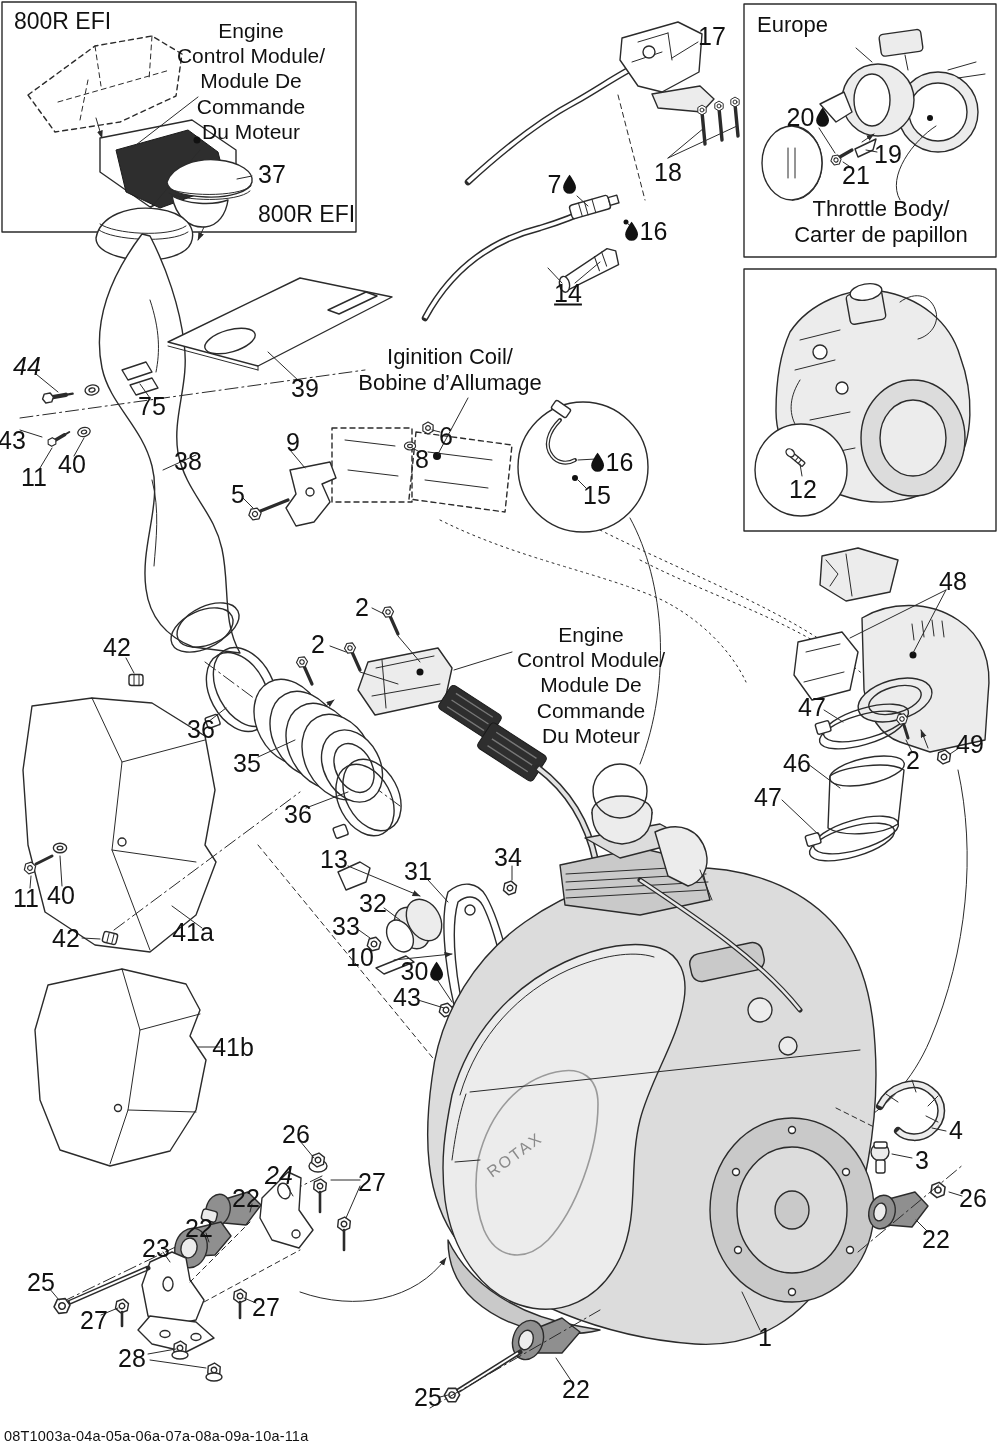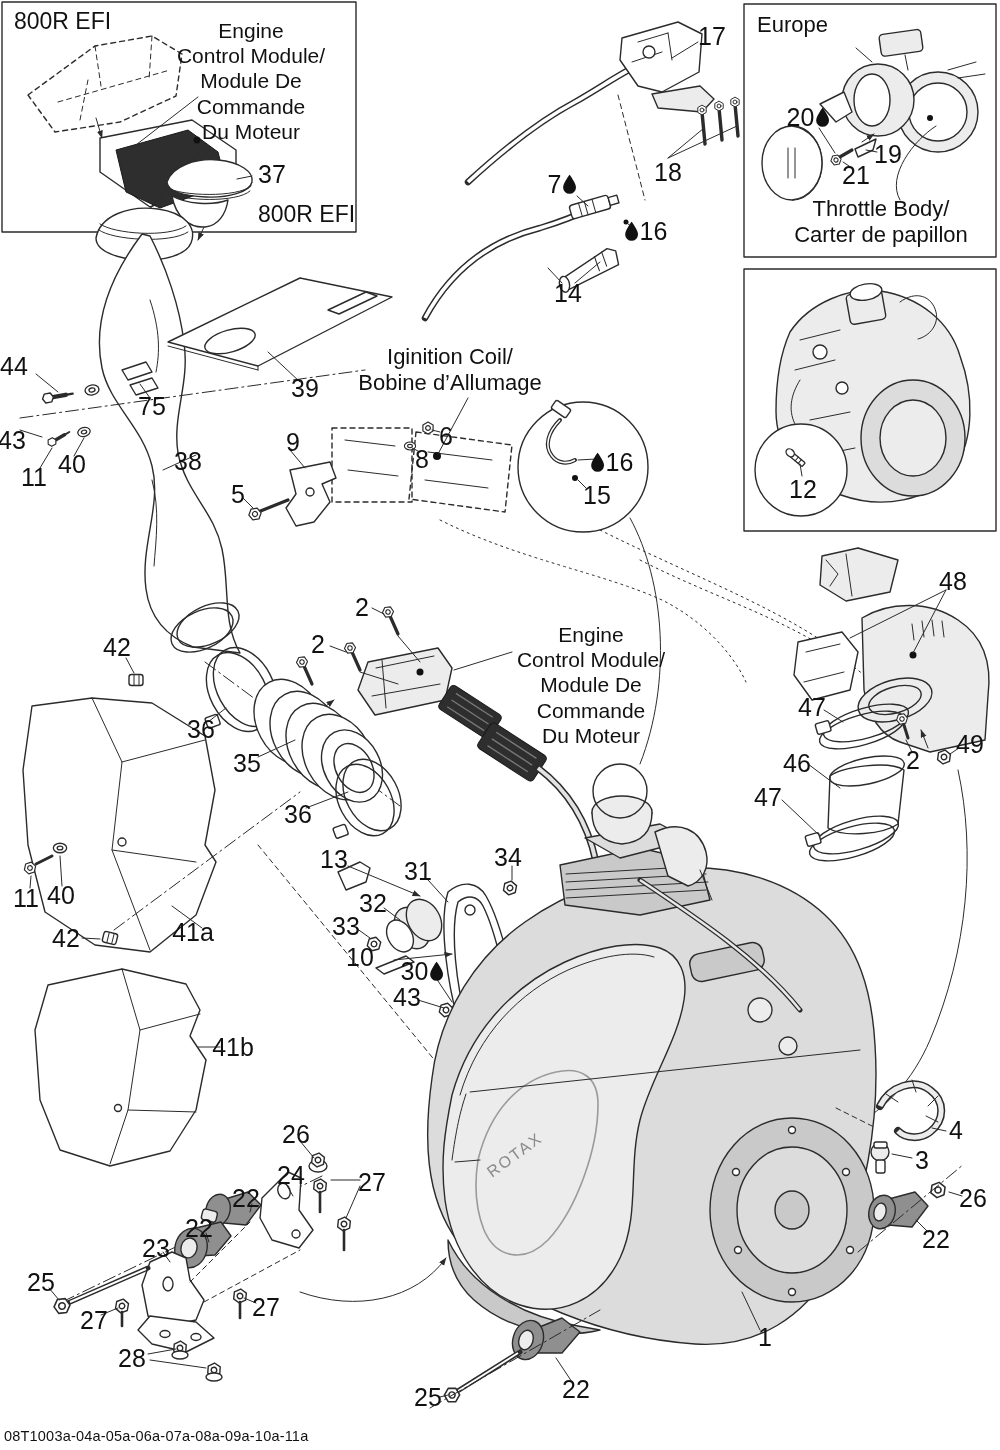--- a/index.html
+++ b/index.html
@@ -514,21 +514,21 @@
           </span>
         </span>
         <span class="callout" style="left: 646px; top: 231px;">
           <span class="drop">
             <svg viewBox="0 0 12 17" width="14" height="20">
               <path d="M6 0C6 0 .5 7.5 .5 11a5.5 5.5 0 0 0 11 0C11.5 7.5 6 0 6 0Z" fill="#111"></path>
             </svg>
           </span>
           <span>16</span>
         </span>
-        <span class="callout" style="left: 568px; top: 293px;">
+        <span class="callout" style="left: 568px; top: 293px; text-decoration: underline;">
           <span>14</span>
         </span>
         <span class="callout" style="left: 808px; top: 117px;">
           <span>20</span>
           <span class="drop">
             <svg viewBox="0 0 12 17" width="14" height="20">
               <path d="M6 0C6 0 .5 7.5 .5 11a5.5 5.5 0 0 0 11 0C11.5 7.5 6 0 6 0Z" fill="#111"></path>
             </svg>
           </span>
         </span>
@@ -537,21 +537,21 @@
         </span>
         <span class="callout" style="left: 856px; top: 175px;">
           <span>21</span>
         </span>
         <span class="callout" style="left: 803px; top: 489px;">
           <span>12</span>
         </span>
         <span class="callout" style="left: 305px; top: 388px;">
           <span>39</span>
         </span>
-        <span class="callout" style="left: 14px; top: 366px;">
+        <span class="callout" style="left: 27px; top: 366px; font-style: italic;">
           <span>44</span>
         </span>
         <span class="callout" style="left: 152px; top: 406px;">
           <span>75</span>
         </span>
         <span class="callout" style="left: 12px; top: 440px;">
           <span>43</span>
         </span>
         <span class="callout" style="left: 72px; top: 464px;">
           <span>40</span>
@@ -661,21 +661,21 @@
         </span>
         <span class="callout" style="left: 193px; top: 932px;">
           <span>41a</span>
         </span>
         <span class="callout" style="left: 233px; top: 1047px;">
           <span>41b</span>
         </span>
         <span class="callout" style="left: 296px; top: 1134px;">
           <span>26</span>
         </span>
-        <span class="callout" style="left: 291px; top: 1175px;">
+        <span class="callout" style="left: 279px; top: 1175px; font-style: italic;">
           <span>24</span>
         </span>
         <span class="callout" style="left: 372px; top: 1182px;">
           <span>27</span>
         </span>
         <span class="callout" style="left: 246px; top: 1198px;">
           <span>22</span>
         </span>
         <span class="callout" style="left: 199px; top: 1228px;">
           <span>22</span>

